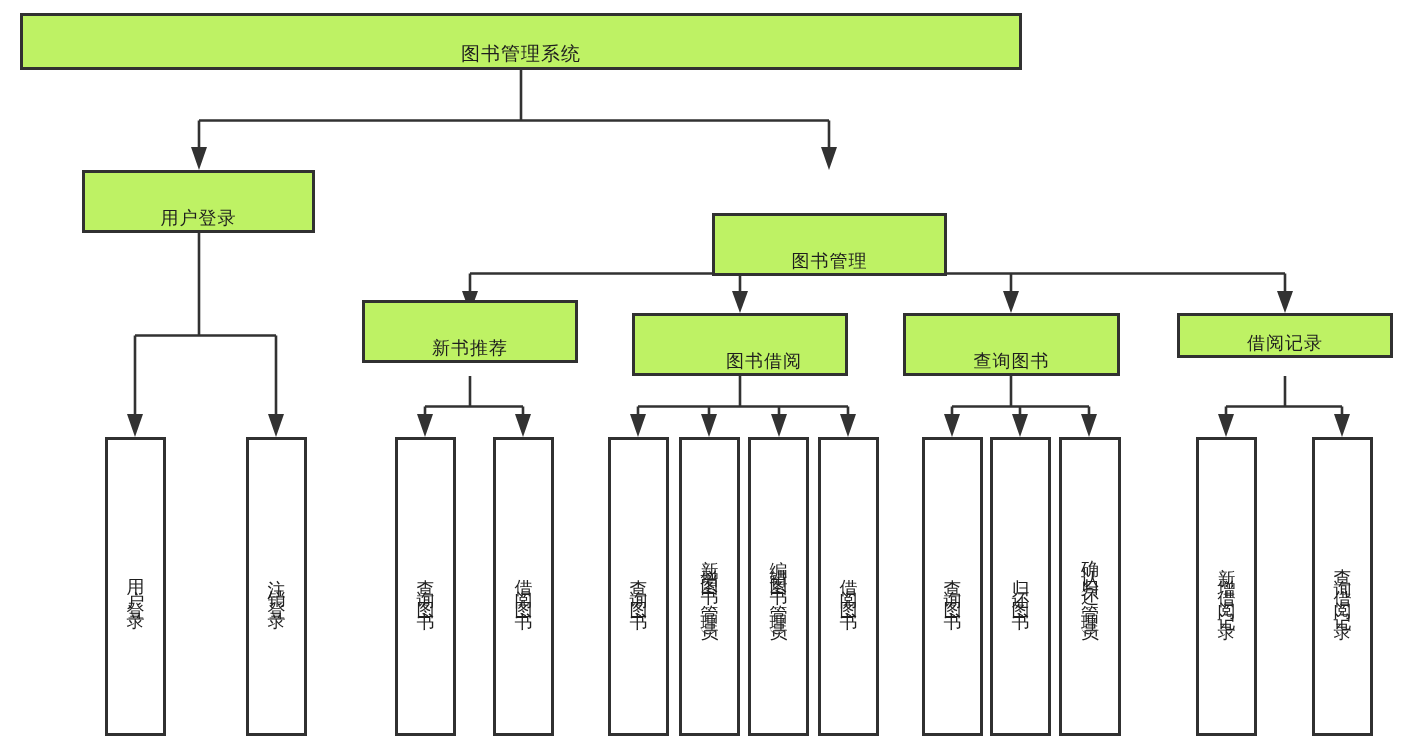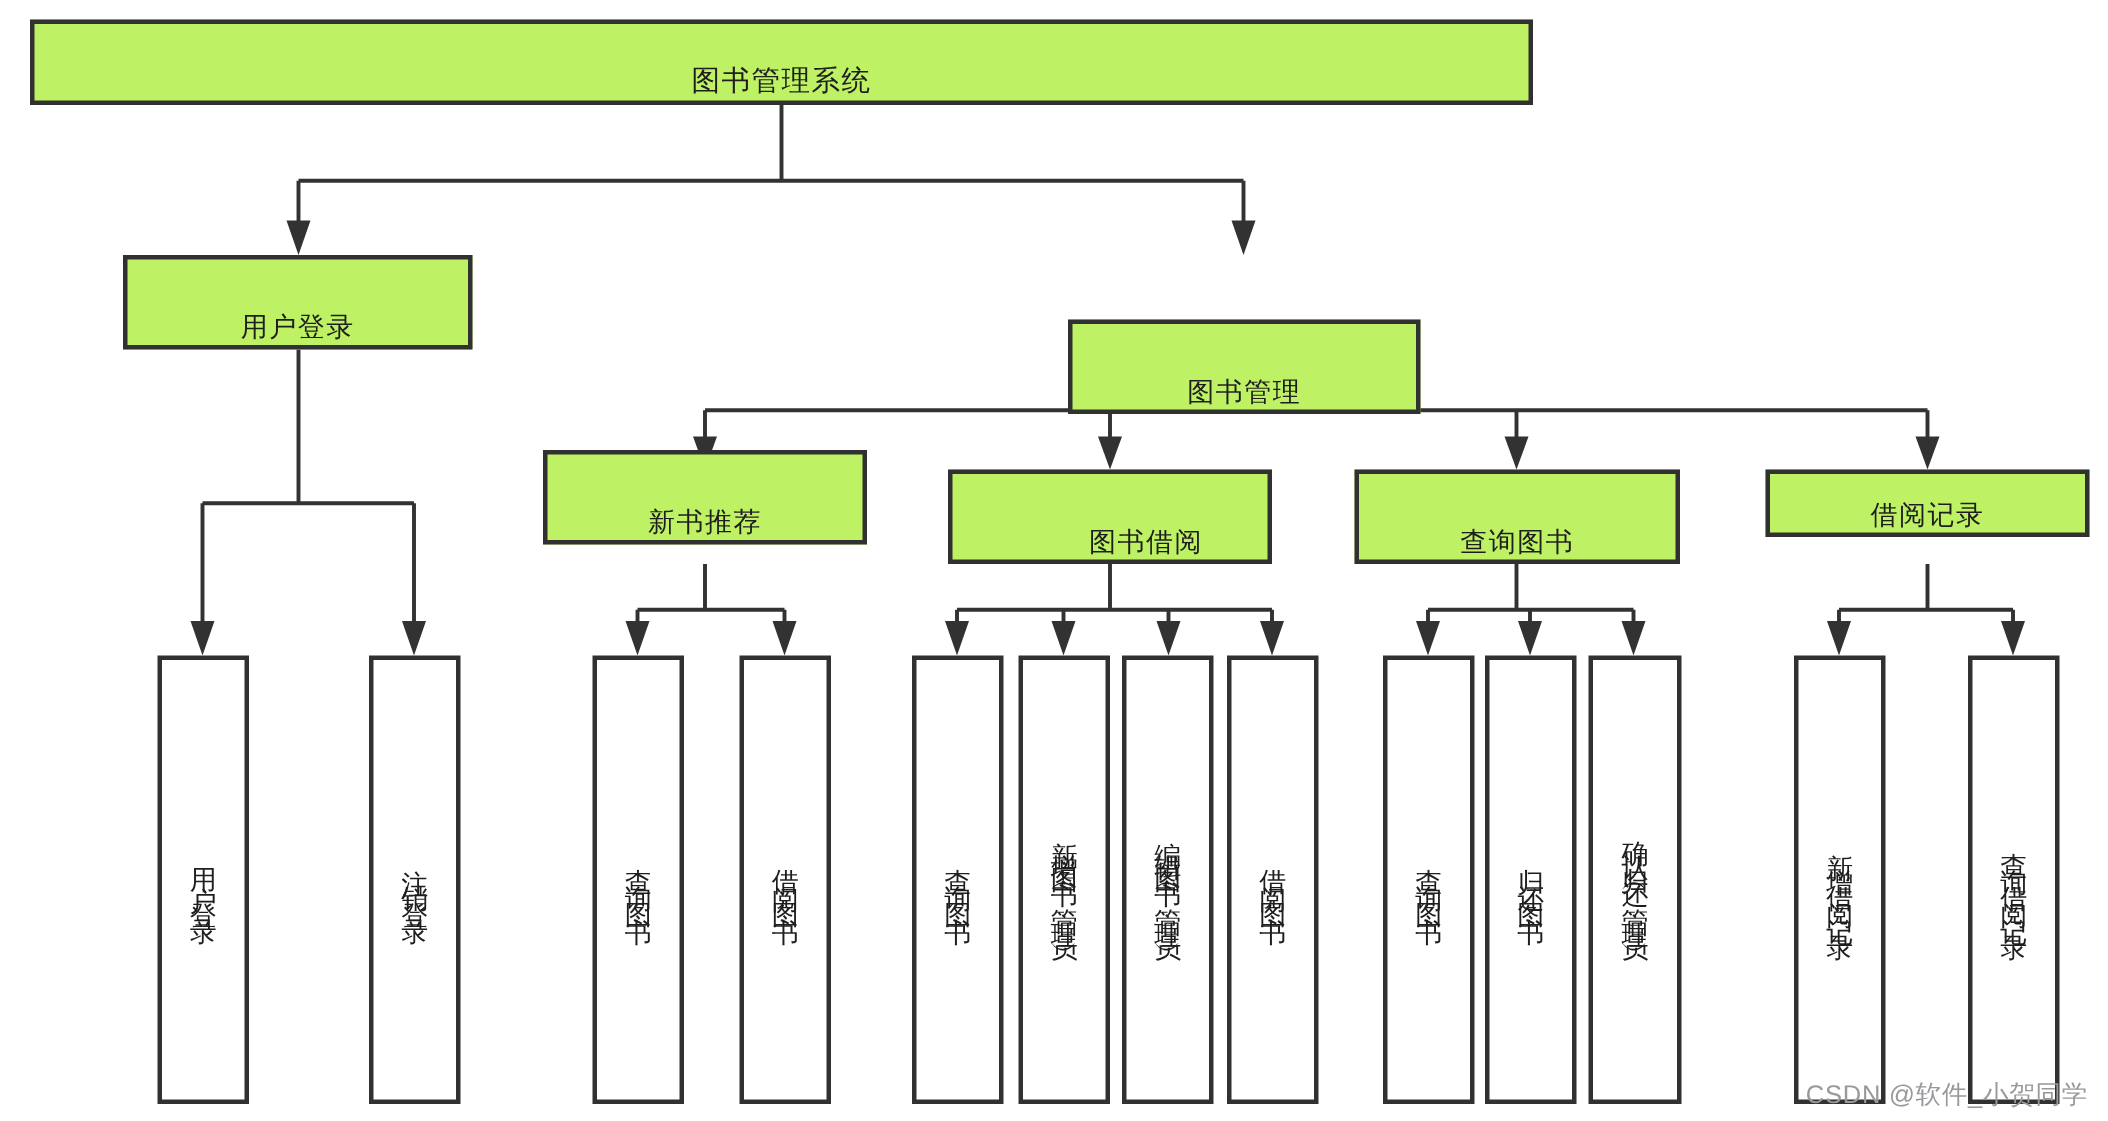--- a/index.html
+++ b/index.html
@@ -136,14 +136,13 @@
     <span class="vtext long">确认归还（管理员）</span>
   </div>
 
   <div class="leaf" style="left:1196px;">
     <span class="vtext">新增借阅记录</span>
   </div>
   <div class="leaf" style="left:1312px;">
     <span class="vtext">查询借阅记录</span>
   </div>
 
-  <div class="watermark">CSDN @软件_小贺同学</div>
 </div>
 
 </body></html>

